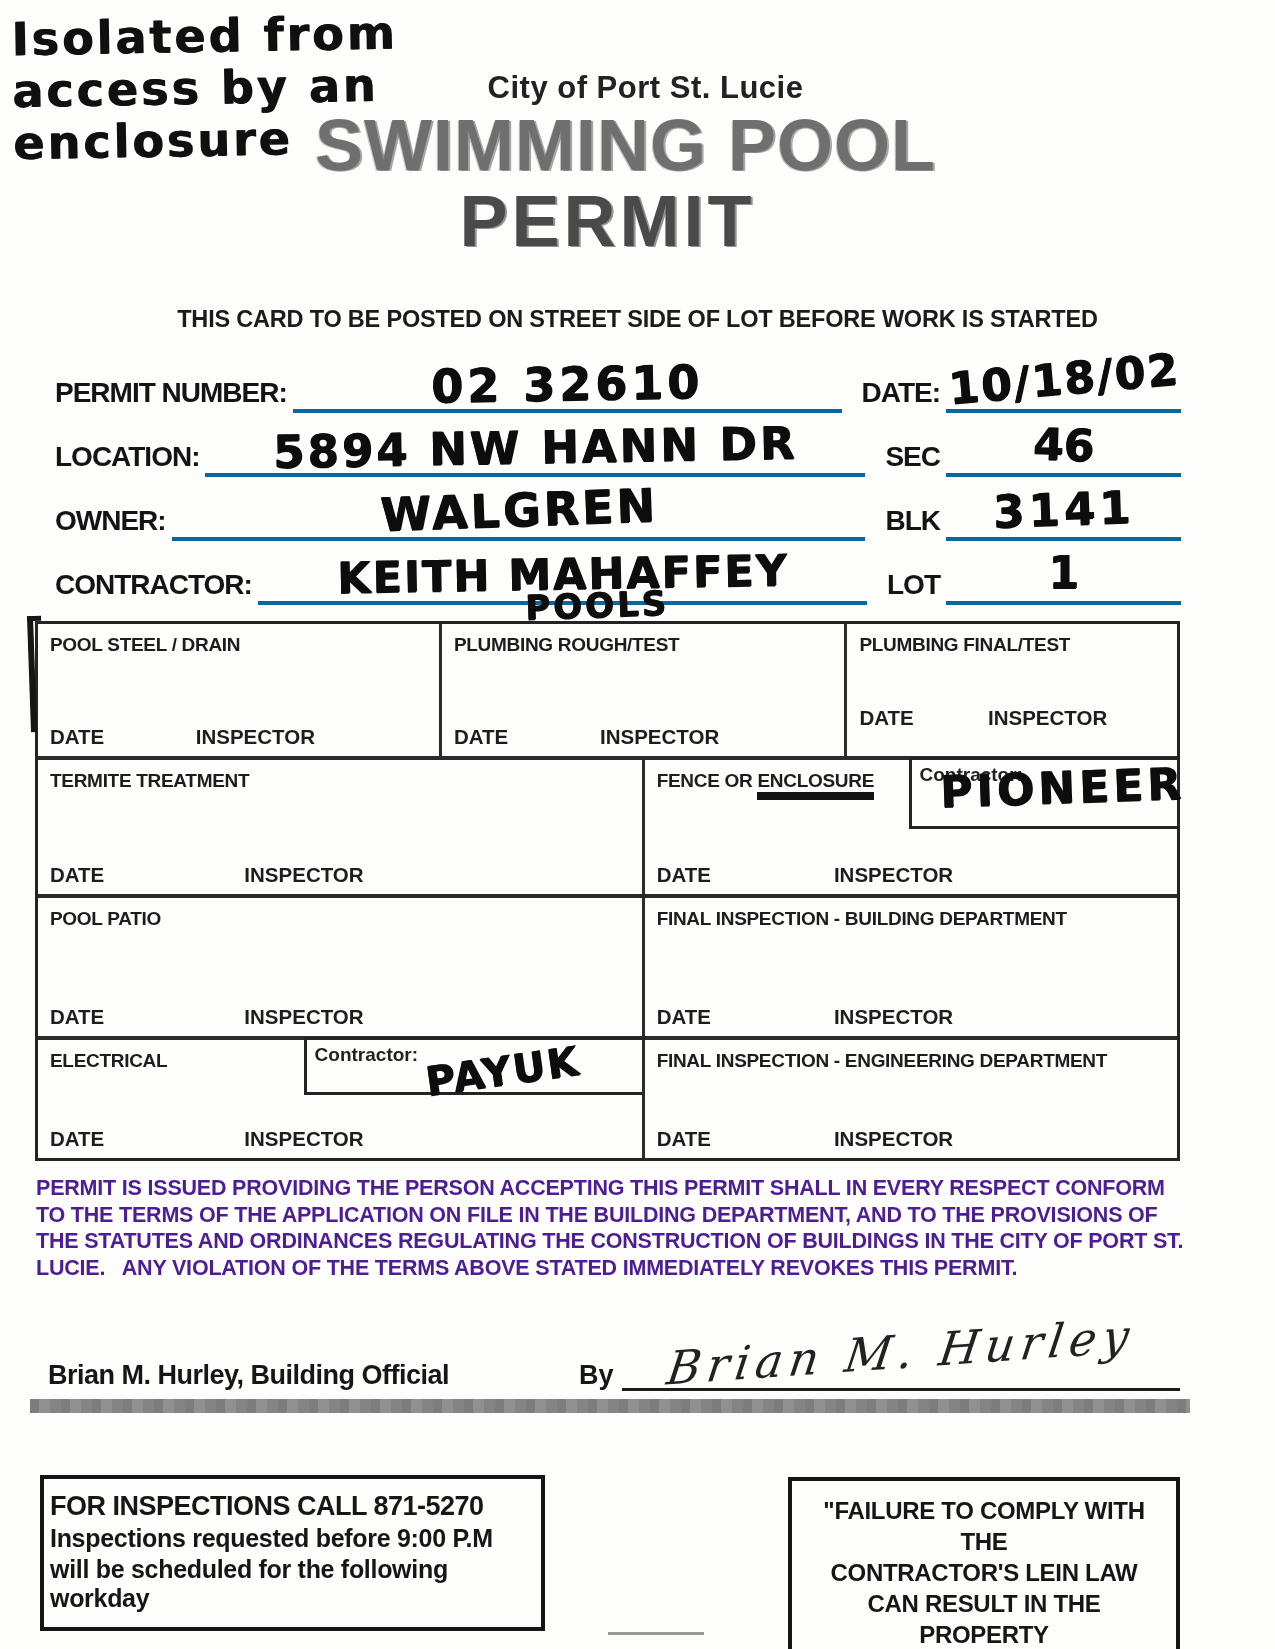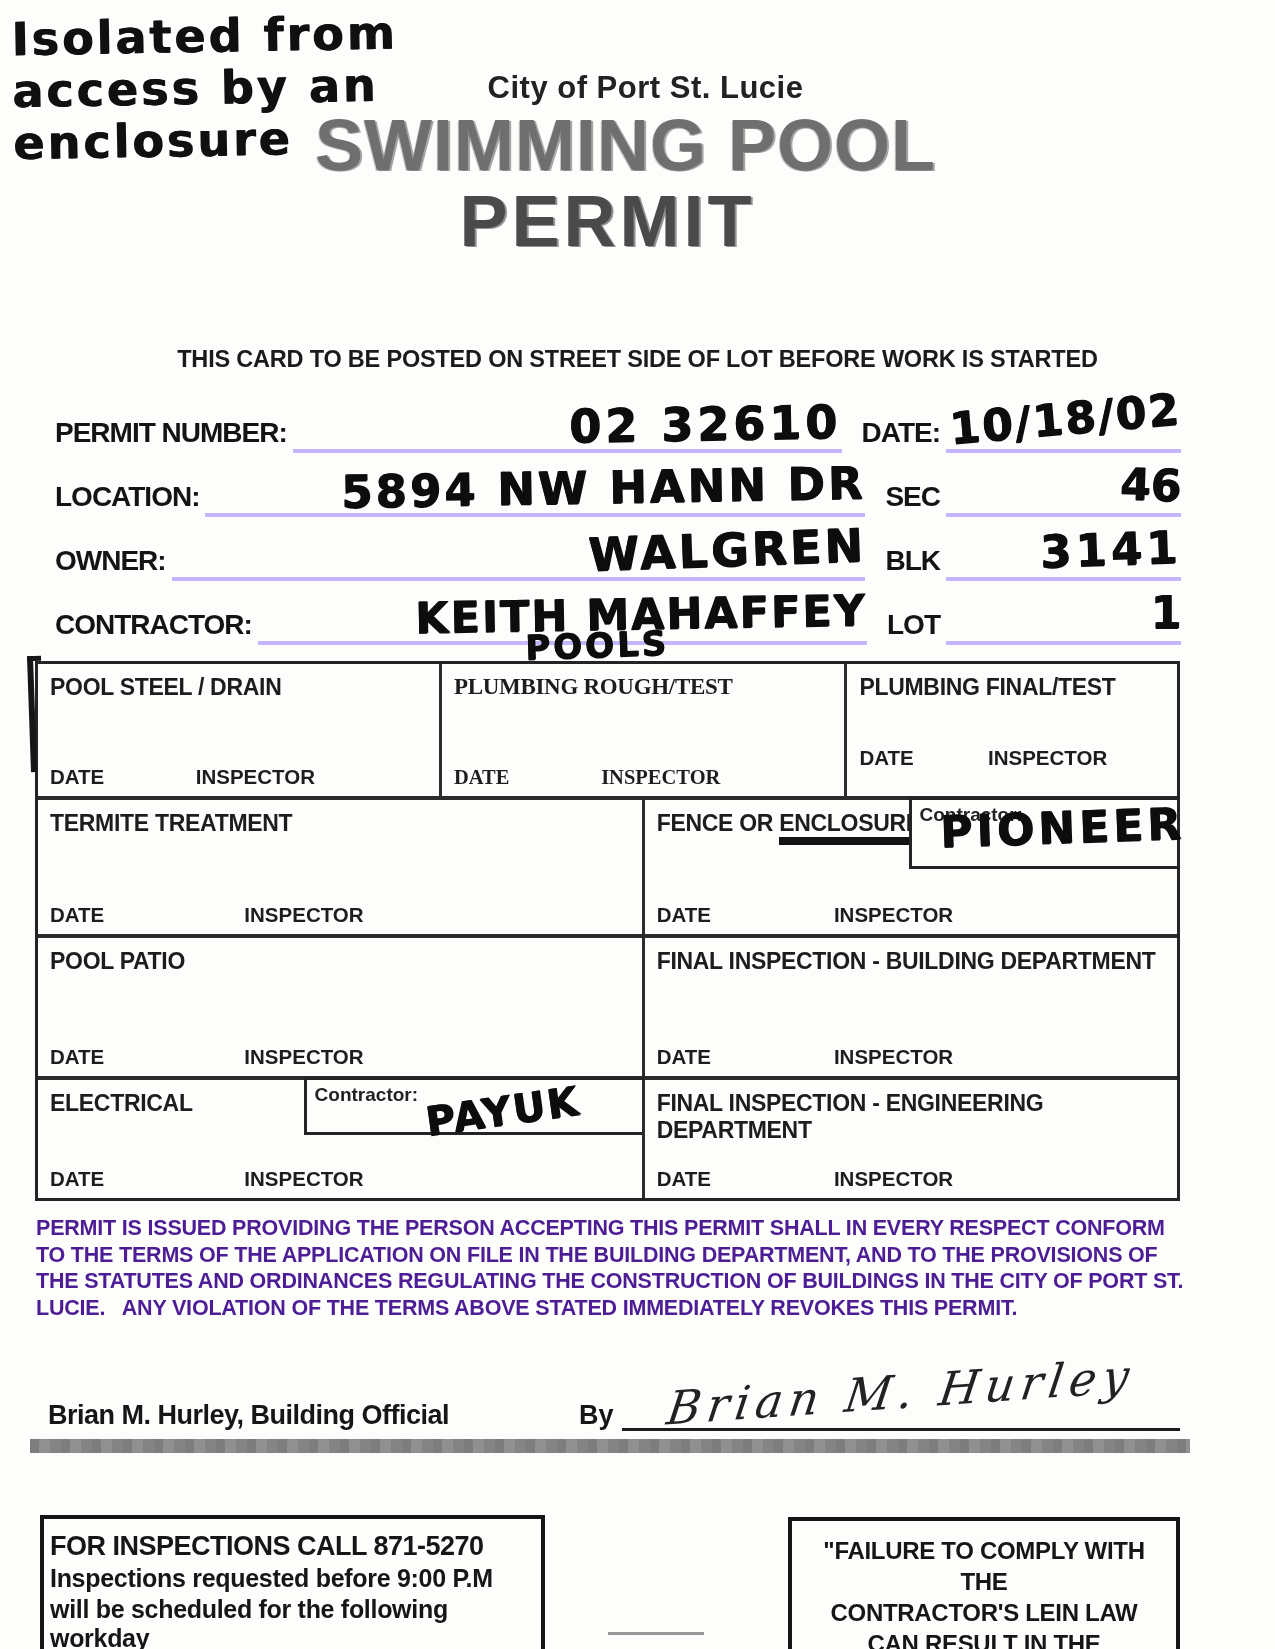--- a/index.html
+++ b/index.html
@@ -31,29 +31,29 @@
     font-size:72px; font-weight:900; letter-spacing:1px; line-height:78px;
     color:#6f6f6f; transform:translateX(-12px);
     text-shadow:2px 1px 0 rgba(60,60,60,.45), -1px 1px 0 rgba(120,120,120,.4);
   }
   .title2 {
     font-size:72px; font-weight:900; letter-spacing:4px; line-height:74px;
     color:#4a4a4a; transform:translateX(-30px);
     text-shadow:2px 1px 0 rgba(40,40,40,.5);
   }
 
-  .notice { text-align:center; margin-top:88px; font-size:23.5px; font-weight:bold;
+  .notice { text-align:center; margin-top:48px; font-size:23.5px; font-weight:bold;
     letter-spacing:-0.2px; color:#1b1b1b; }
 
   
   .form-section { position:relative; margin:16px 88px 0 55px; z-index:4; }
   .form-row { display:flex; align-items:flex-end; height:64px; }
   .flabel { font-size:28px; font-weight:900; letter-spacing:-1px; white-space:nowrap;
     color:#141414; line-height:40px; }
-  .fvalue { flex:1; border-bottom:4px solid #c4b5fd; text-align:right;
+  .fvalue { flex:1; border-bottom:4px solid #0369a1; text-align:center;
     height:46px; position:relative; margin:0 6px; }
   .rlabel { margin-left:14px; }
   .rvalue { flex:0 0 235px; }
   .hw {
     font-family:"DejaVu Sans", sans-serif; font-weight:bold; color:#0d0d0d;
     display:inline-block; white-space:nowrap;
     text-shadow:1px 0 0 #0d0d0d, 0 1px 0 #0d0d0d;
   }
   .hw-permit { font-size:46px; transform:rotate(-1deg); margin-top:-10px; letter-spacing:4px; }
   .hw-date   { font-size:44px; transform:rotate(-5deg); margin-top:-14px; letter-spacing:2px; }
@@ -65,27 +65,27 @@
   .hw-lot    { font-size:44px; margin-top:-12px; }
   .hw-pools  { position:absolute; left:470px; top:236px; font-size:34px;
     letter-spacing:3px; transform:rotate(-2deg); z-index:6; }
 
   
   .grid { position:relative; margin:16px 95px 0 35px; border:3px solid #242424; z-index:3; }
   .grow { display:flex; }
   .grow + .grow { border-top:4px solid #2b2b2b; }
   .cell { position:relative; }
   .cell + .cell { border-left:3px solid #2b2b2b; }
-  .cell-title { font-size:23px; font-weight:bold; letter-spacing:-0.3px;
+  .cell-title { font-size:19px; font-weight:bold; letter-spacing:-0.3px;
     padding:10px 0 0 12px; color:#1d1d1d; }
   .cell-foot { position:absolute; bottom:7px; left:12px; right:8px; display:flex;
     font-size:20.5px; font-weight:bold; color:#1d1d1d; }
   .insp-label { margin-left:24%; }
   .r1 { height:132px; } .r2 { height:138px; } .r3 { height:142px; } .r4 { height:122px; }
-  .w1a { width:35.2%; } .w1b { width:35.6%;font-family:Liberation Serif, serif; } .w1c { width:29.2%; }
+  .w1a { width:35.2%; } .w1b { width:35.6%; } .w1c { width:29.2%; }
   .w2a { width:53%; } .w2b { width:47%; }
   .foot-high { bottom:26px; }
 
   .enclosure-ul { border-bottom:8px solid #131313; padding-bottom:1px; }
 
   .contractor-box { position:absolute; border:3px solid #242424; background:#fdfdfc; }
   .box-fence { top:-3px; right:-3px; width:51%; height:72px; }
   .box-elec  { top:-3px; left:44%;  width:56.5%; height:58px; }
   .contractor-lbl { font-size:19px; font-weight:bold; padding:4px 0 0 8px; color:#222; }
   .hw-pioneer { position:absolute; left:28px; top:2px; font-size:44px;

